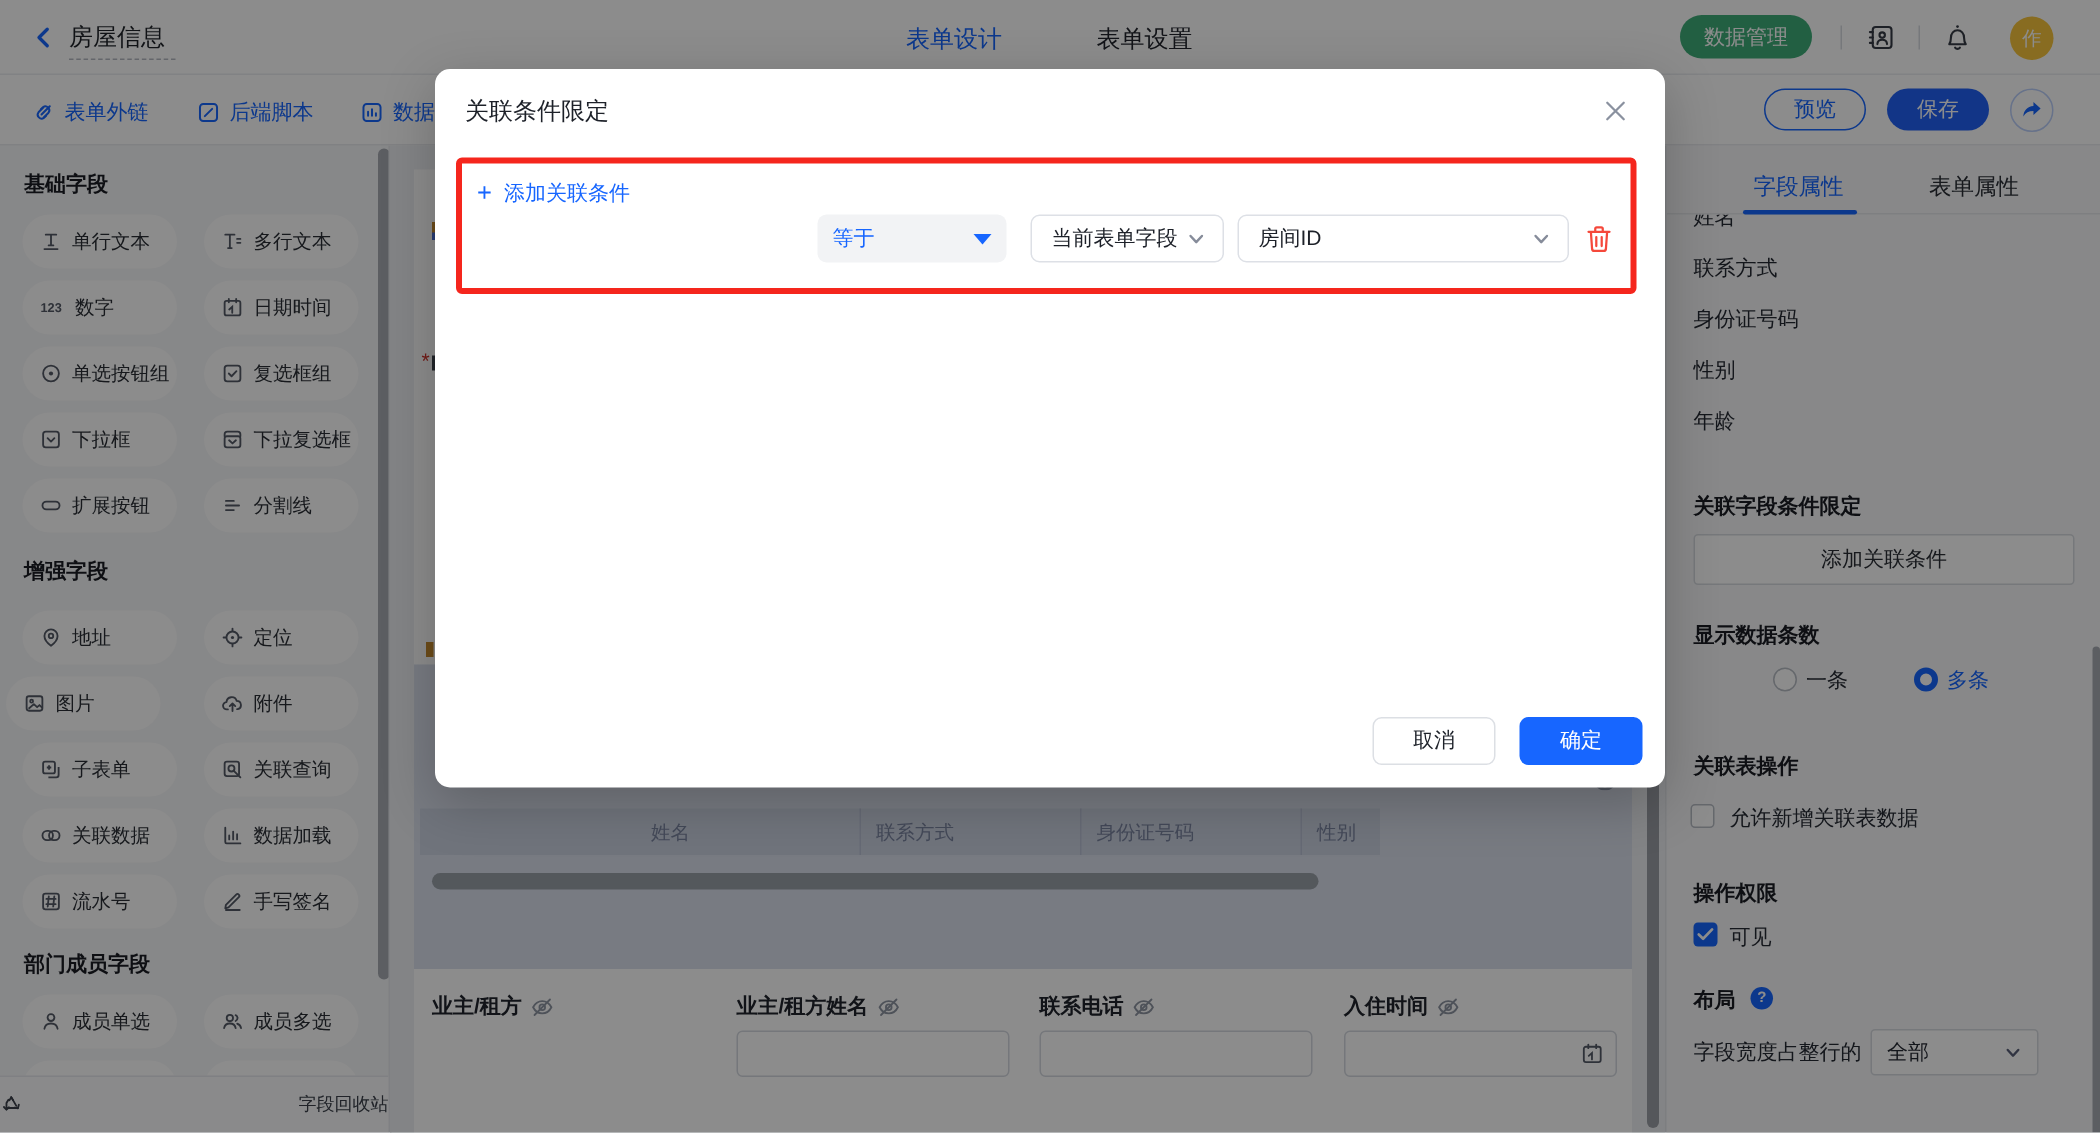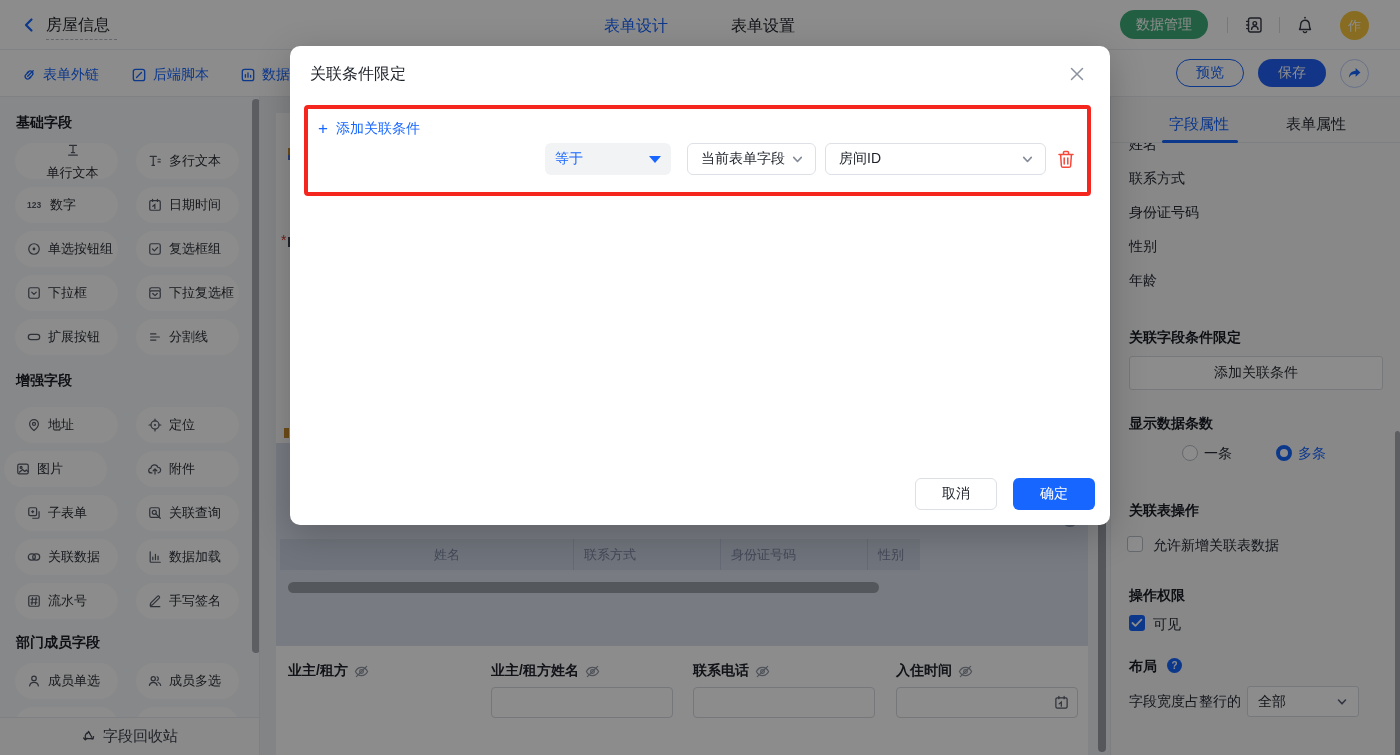--- a/index.html
+++ b/index.html
@@ -26,21 +26,21 @@
   .preview-btn { left:1176px; width:68px; background:#fff; border:1px solid #1766ff; color:#1766ff; }
   .save-btn { left:1258px; width:68px; background:#2262f6; color:#fff; }
   .share-btn { position:absolute; left:1340px; top:59px; width:29px; height:29px; border-radius:50%; background:#ffffff; border:1px solid #bcd0fb; display:flex; align-items:center; justify-content:center; cursor:pointer; z-index:10; }
 
   
   .sidebar { position:absolute; left:0; top:97px; width:260px; height:658px; background:#f6f7f9; border-right:1px solid #e8eaee; overflow:hidden; z-index:5; }
   .side-sec-title { position:absolute; left:16px; font-size:14px; font-weight:bold; color:#1a1d24; }
   .chip { position:absolute; width:103px; height:36px; border-radius:18px; background:#ffffff; display:flex; align-items:center; padding-left:12px; gap:7px; font-size:13px; color:#2b2f36; cursor:grab; }
   .chip svg { width:14px; height:14px; color:#545a66; flex:none; }
   .chip .num123 { font-size:8.5px; font-weight:bold; color:#545a66; letter-spacing:0; flex:none; width:16px; }
-  .side-footer { position:absolute; left:0; top:620px; width:259px; height:38px; background:#fbfcfd; border-top:1px solid #e8eaee; display:flex; align-items:center; justify-content:center; gap:7px; font-size:15px; color:#3c414b; cursor:pointer; }
+  .side-footer { position:absolute; left:0; top:620px; width:259px; height:38px; background:#fbfcfd; border-top:1px solid #e8eaee; display:flex; align-items:center; justify-content:space-between; gap:7px; font-size:12px; color:#3c414b; cursor:pointer; }
   .side-footer svg { width:15px; height:15px; color:#3c414b; }
   .side-scrollbar { position:absolute; left:252px; top:2px; width:8px; height:554px; border-radius:4px; background:#a8abb3; }
 
   
   .canvas { position:absolute; left:261px; top:97px; width:849px; height:658px; background:#eff1f4; overflow:hidden; z-index:1; }
   .form-card { position:absolute; left:15px; top:16px; width:812px; height:642px; background:#ffffff; }
   .sel-block { position:absolute; left:0px; top:330px; width:812px; height:203px; background:#dae0ed; }
   .grid-table { position:absolute; left:4px; top:426px; }
   .gt-header { display:flex; height:31px; background:#ccd3e2; }
   .gt-cell { font-size:13px; color:#7b85a1; line-height:31px; padding-left:10px; border-right:1px solid #bac2d5; overflow:hidden; white-space:nowrap; }
@@ -157,21 +157,21 @@
 <div class="pill-btn save-btn">保存</div>
 <div class="share-btn">
   <svg width="15" height="15" viewBox="0 0 16 16" fill="#1766ff">
       <path d="M9.2 2.2 L14.3 6.8 L9.2 11.4 L9.2 8.6 C5.8 8.6 3.6 9.8 2 12.4 C2.3 8.2 4.8 5.3 9.2 5 Z"></path>
     </svg>
 </div>
 
 <div class="sidebar">
   <div class="side-sec-title" style="top:17px;">基础字段</div>
 
-  <div class="chip" style="left:15px; top:46px;flex-direction:column;">
+  <div class="chip" style="left:15px; top:46px;">
     <svg viewBox="0 0 16 16" fill="none" stroke="currentColor" stroke-width="1.4" stroke-linecap="round">
         <path d="M4 2.8 H12 M8 2.8 V11 M6.2 11 H9.8 M3 13.8 H13"></path>
       </svg>
     <span>单行文本</span>
   </div>
   <div class="chip" style="left:136px; top:46px;">
     <svg viewBox="0 0 16 16" fill="none" stroke="currentColor" stroke-width="1.4" stroke-linecap="round">
         <path d="M2.5 2.8 H9.5 M6 2.8 V13 M4.6 13 H7.4 M11.5 6 H14 M11.5 9 H14"></path>
       </svg>
     <span>多行文本</span>

